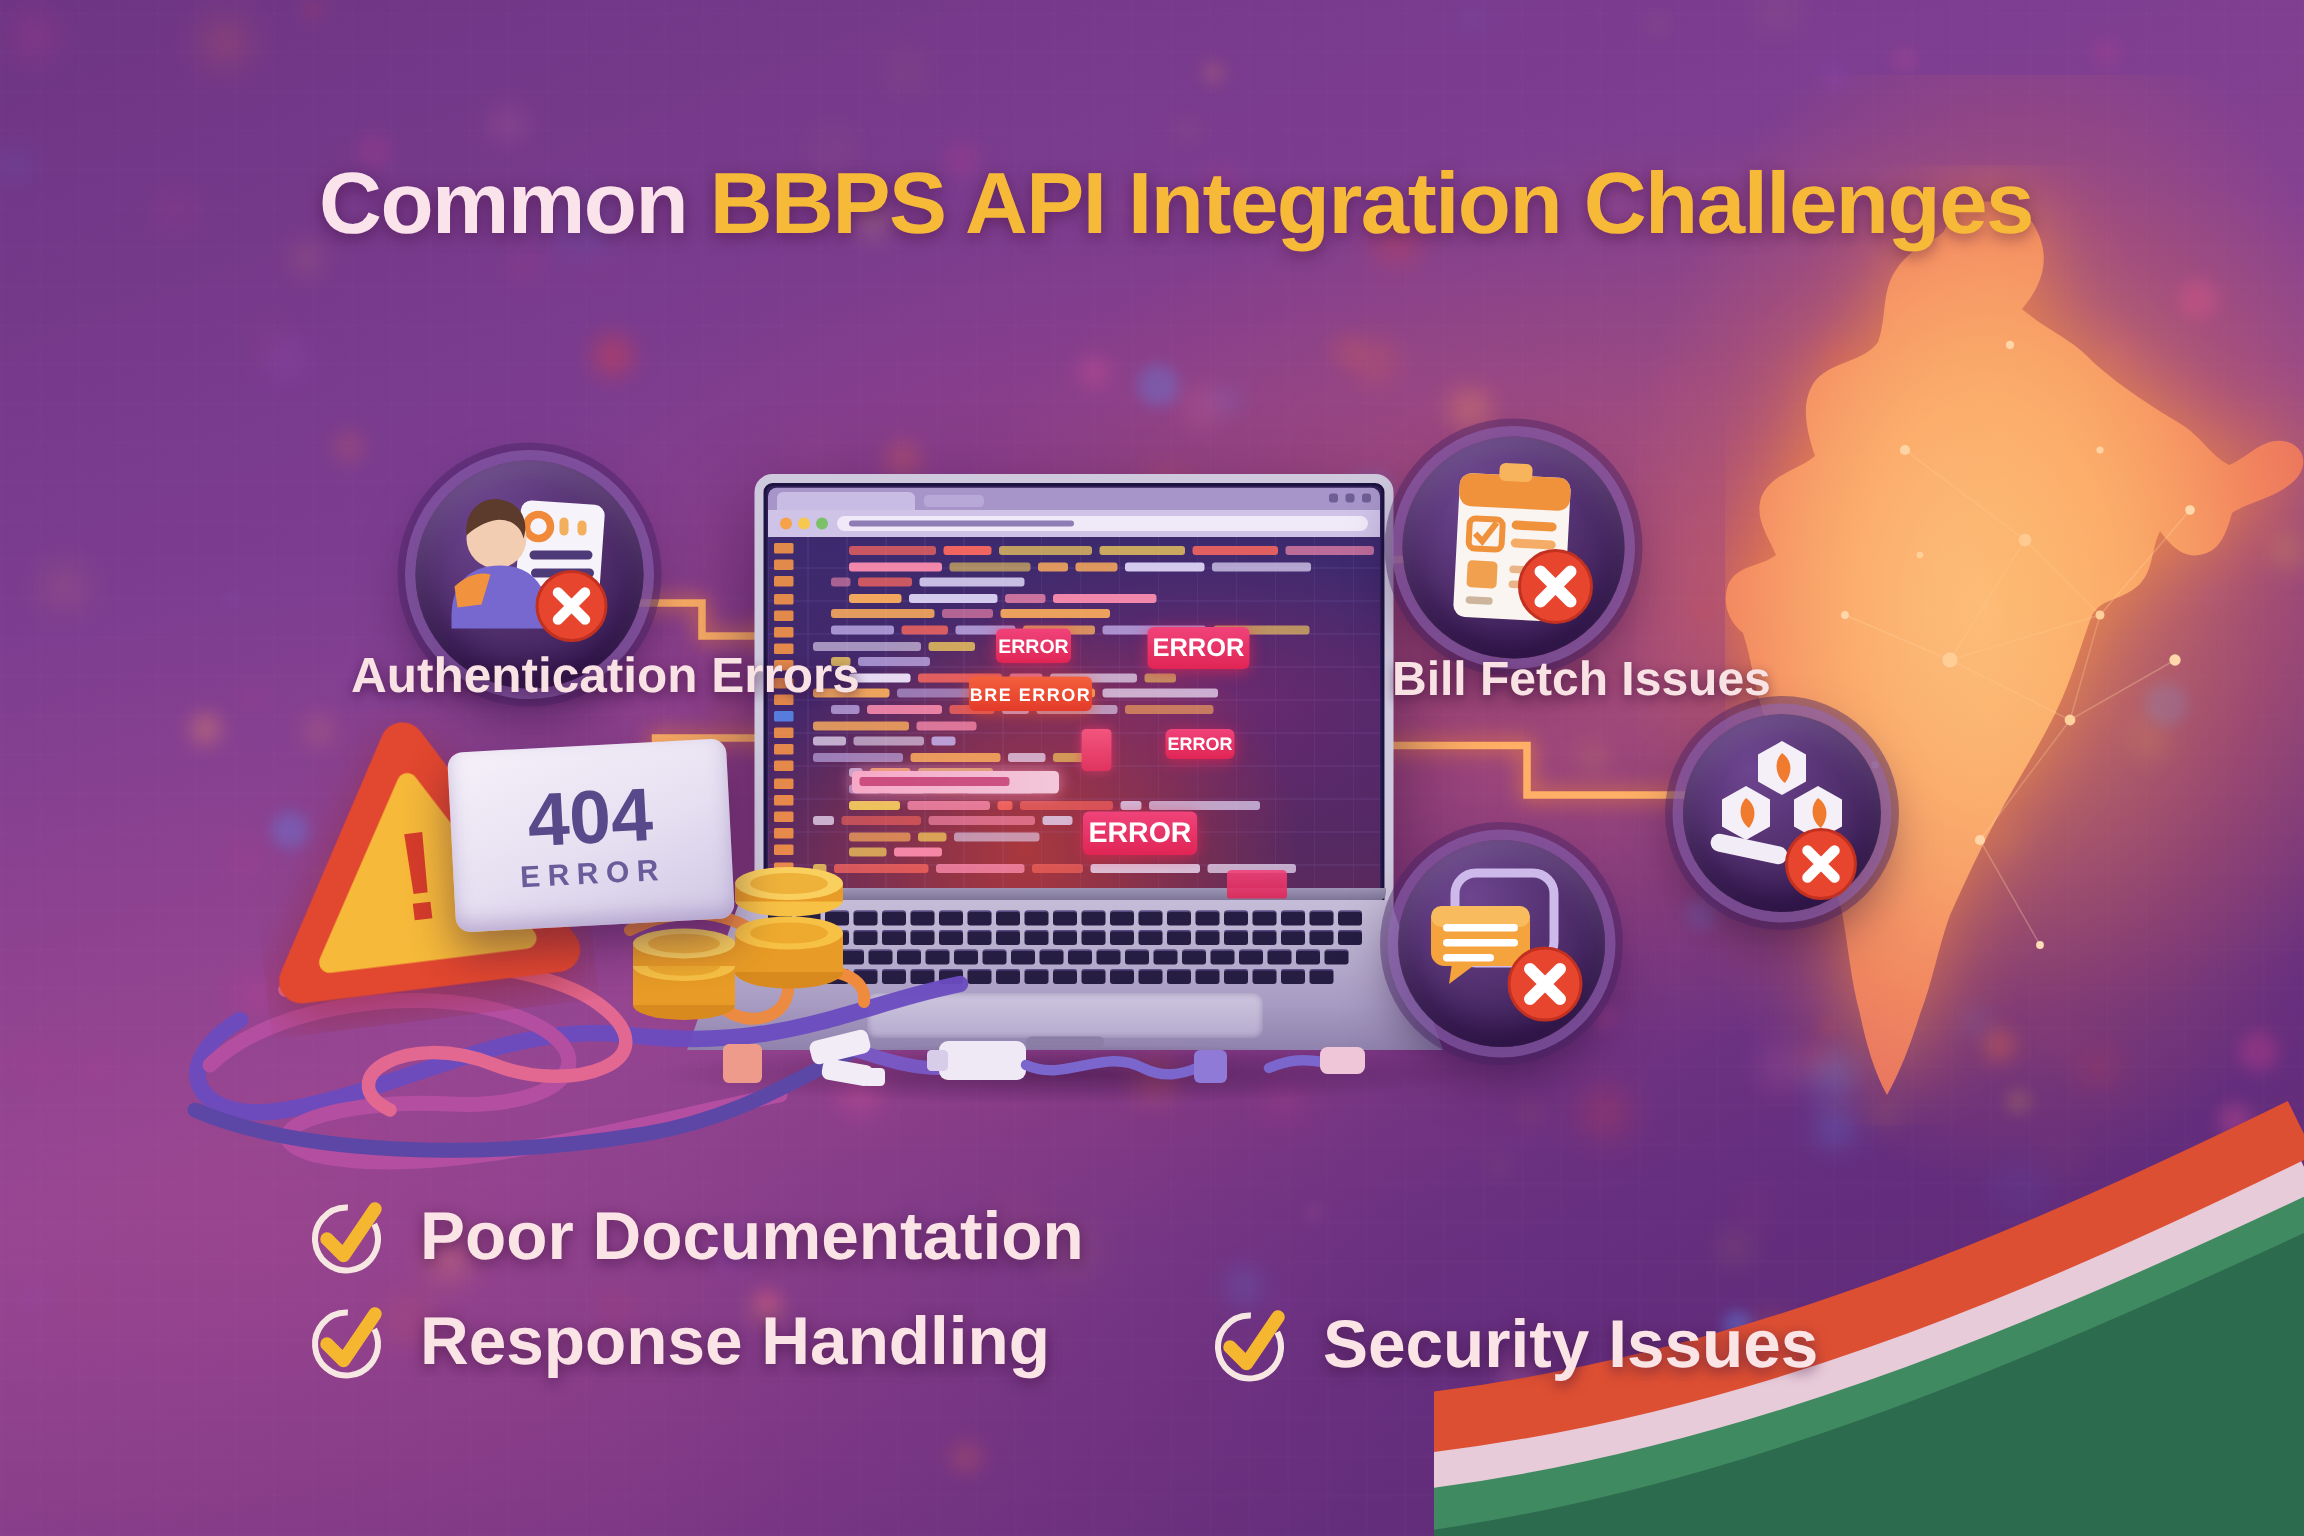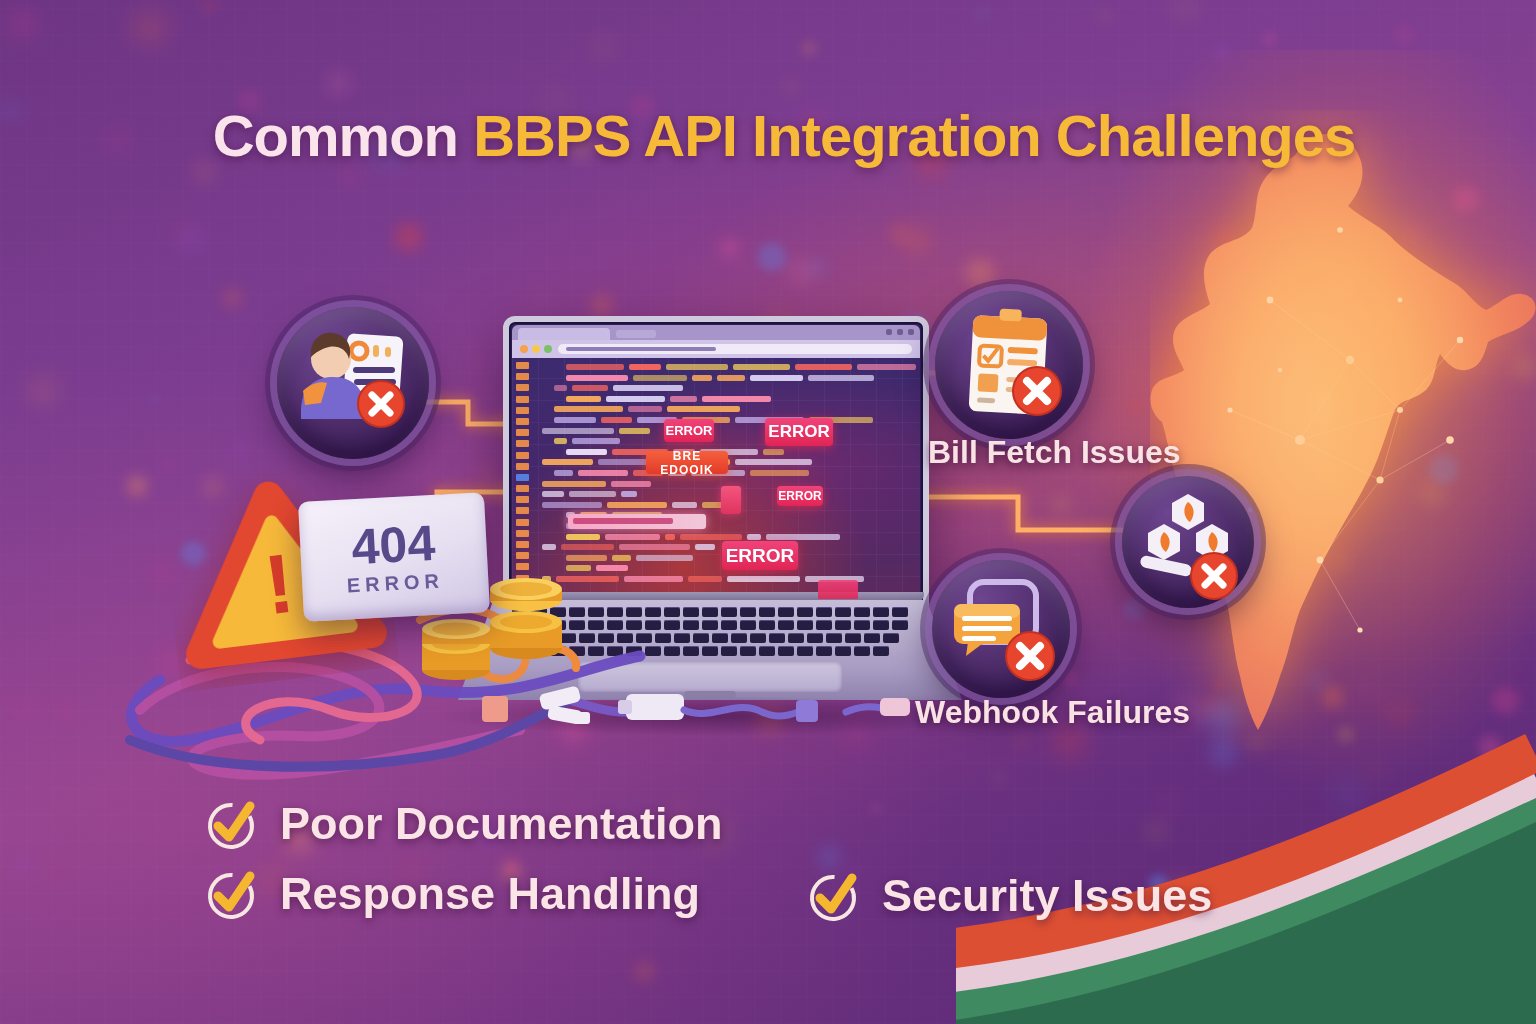--- a/index.html
+++ b/index.html
@@ -547,21 +547,21 @@
             </div>
 
           <div class="hl-line">
               <i></i>
             </div>
           <div class="warn-chip"></div>
           <div class="mini-chip"></div>
 
           <div class="badge" style="left:152px;top:61px;width:50px;height:23px;font-size:13px;">ERROR</div>
           <div class="badge" style="left:253px;top:60px;width:68px;height:28px;font-size:17px;">ERROR</div>
-          <div class="badge orange" style="left:134px;top:93px;width:82px;height:23px;font-size:12px;letter-spacing:1px;">BRE EDOOIK</div>
+          <div class="badge orange" style="left:134px;top:93px;width:82px;height:23px;font-size:12px;letter-spacing:1px;">BRE ERROR</div>
           <div class="badge" style="left:265px;top:128px;width:46px;height:20px;font-size:12px;">ERROR</div>
           <div class="badge" style="left:210px;top:183px;width:76px;height:29px;font-size:19px;">ERROR</div>
         </div>
       </div>
     </div>
     <div class="hinge"></div>
     <div class="deck">
       <div class="keys" id="keys">
           <div class="krow">
             <i></i>
@@ -675,20 +675,21 @@
         <path d="M34 50 C 32 32 46 24 56 26 C 70 28 76 40 72 52 C 70 42 60 38 52 40 C 44 42 38 46 34 50 Z" fill="#5c3a2c"></path>
         <path d="M24 104 C 24 80 38 70 56 70 C 76 70 88 82 88 104 L 88 112 L 24 112 Z" fill="#7668cf"></path>
         <path d="M26 84 C 34 76 44 74 50 76 L 44 96 L 28 98 Z" fill="#f0923e"></path>
       </g>
       <g>
         <circle cx="104" cy="97" r="23" fill="#e8452f" stroke="#c23020" stroke-width="2"></circle>
         <path d="M95 88 L113 106 M113 88 L95 106" stroke="#fff" stroke-width="7" stroke-linecap="round"></path>
       </g>
     </svg>
   </div>
+  <div class="clabel" style="left:234px;top:431px;">Authentication Errors</div>
 
   <div class="callout" style="left:935px;top:291px;width:148px;height:148px;">
     <svg viewBox="0 0 148 148">
       <g transform="rotate(3 74 74)">
         <rect x="36" y="26" width="74" height="96" rx="8" fill="#faf5f0"></rect>
         <rect x="36" y="26" width="74" height="22" rx="8" fill="#f0913c"></rect>
         <rect x="62" y="18" width="22" height="12" rx="4" fill="#f7b45c"></rect>
         <rect x="44" y="56" width="22" height="20" rx="4" fill="none" stroke="#f0913c" stroke-width="4"></rect>
         <path d="M48 66 L53 71 L62 58" stroke="#f0913c" stroke-width="4" fill="none"></path>
         <rect x="72" y="56" width="30" height="6" rx="3" fill="#f0913c"></rect>
@@ -736,21 +737,20 @@
         <rect x="30" y="56" width="50" height="5" rx="2.5" fill="#fff"></rect>
         <rect x="30" y="66" width="50" height="5" rx="2.5" fill="#fff"></rect>
         <rect x="30" y="76" width="34" height="5" rx="2.5" fill="#fff"></rect>
       </g>
       <g>
         <circle cx="98" cy="96" r="24" fill="#e8452f" stroke="#c23020" stroke-width="2"></circle>
         <path d="M88 86 L108 106 M108 86 L88 106" stroke="#fff" stroke-width="8" stroke-linecap="round"></path>
       </g>
     </svg>
   </div>
-  <div class="clabel" style="left:915px;top:694px;font-size:32px;">Webhook Failures</div>
 
   <div class="cluster">
     <svg width="700" height="260" style="position:absolute;left:100px;top:560px;">
       <g fill="none" stroke-linecap="round" opacity=".95">
         <path d="M60 120 C 10 150 30 190 90 180 C 170 166 240 120 320 130 C 420 142 470 110 540 96" stroke="#6c4cc0" stroke-width="11"></path>
         <path d="M40 150 C 80 110 180 96 240 116 C 310 140 280 180 200 176 C 120 172 60 196 110 210 C 190 228 320 190 420 170" stroke="#b64fa2" stroke-width="10"></path>
         <path d="M90 100 C 150 70 260 80 300 110 C 350 148 280 170 230 150 C 170 126 120 160 160 180" stroke="#e86a92" stroke-width="9"></path>
         <path d="M30 180 C 100 210 220 214 330 196 C 390 186 430 160 470 140" stroke="#5a48a8" stroke-width="10"></path>
         <path d="M320 60 C 360 40 400 48 420 80 C 440 116 400 130 380 110" stroke="#f08a3c" stroke-width="8"></path>
         <path d="M470 140 C 500 150 520 156 560 150" stroke="#7a5ac8" stroke-width="9"></path>

